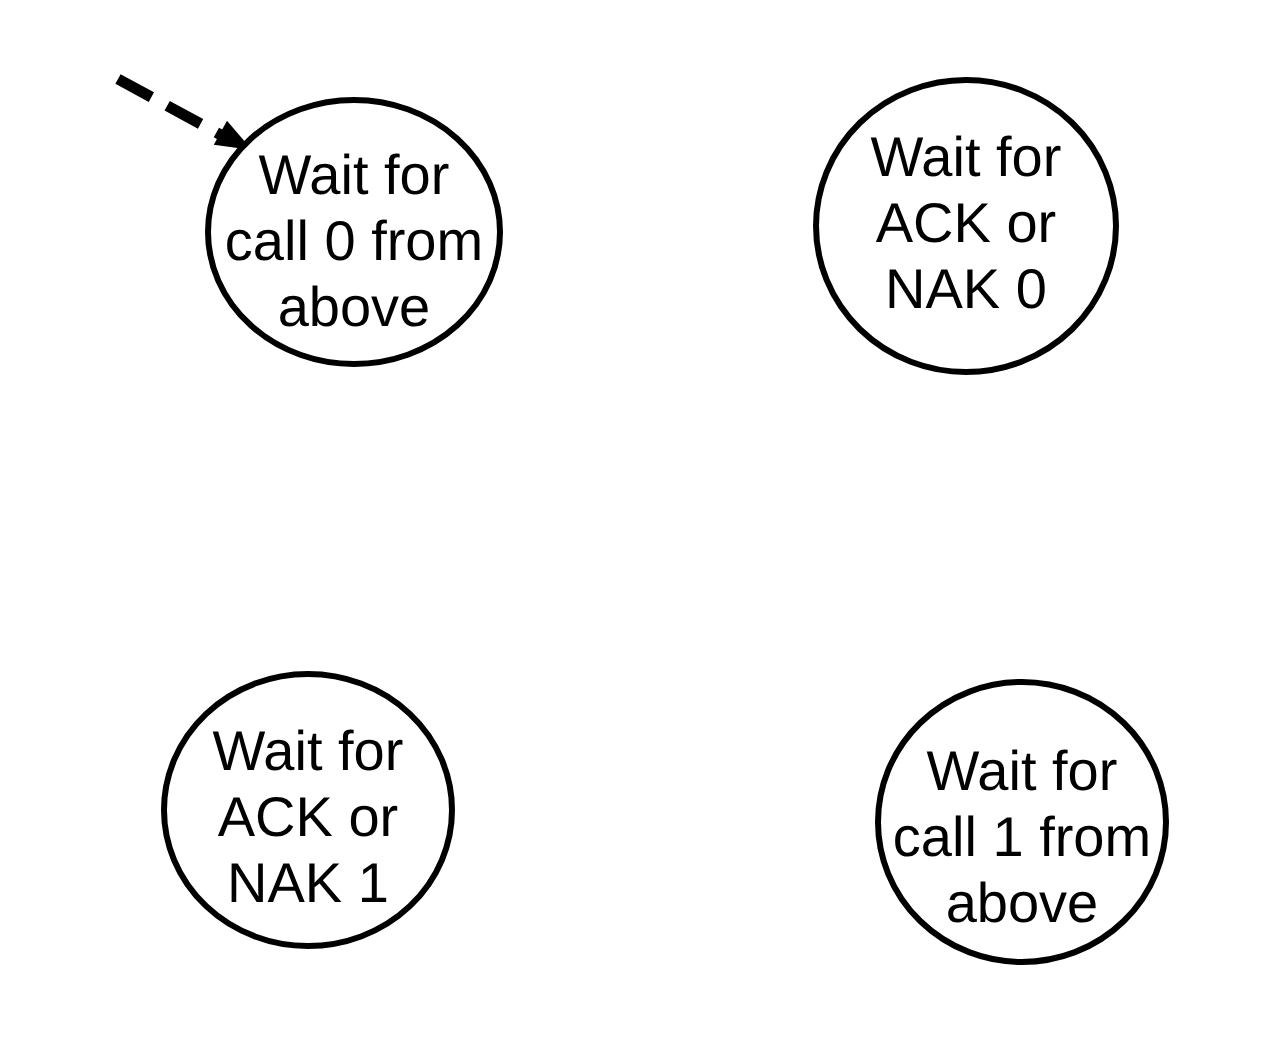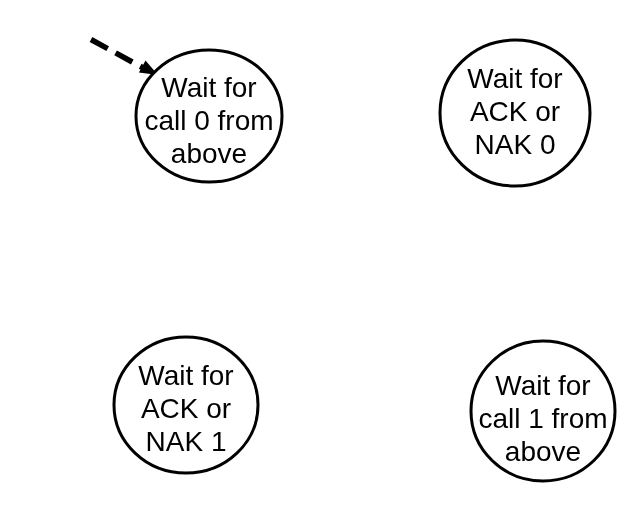--- a/index.html
+++ b/index.html
@@ -6,21 +6,20 @@
     margin: 0;
     padding: 0;
     background: #ffffff;
   }
   .stage {
     position: relative;
     width: 588px;
     height: 531px;
     background: #ffffff;
     overflow: hidden;
-    padding-left: 32px;
   }
   svg {
     display: block;
   }
   .state-label {
     font-family: "Liberation Sans", sans-serif;
     font-size: 28px;
     fill: #000000;
     text-anchor: middle;
   }

